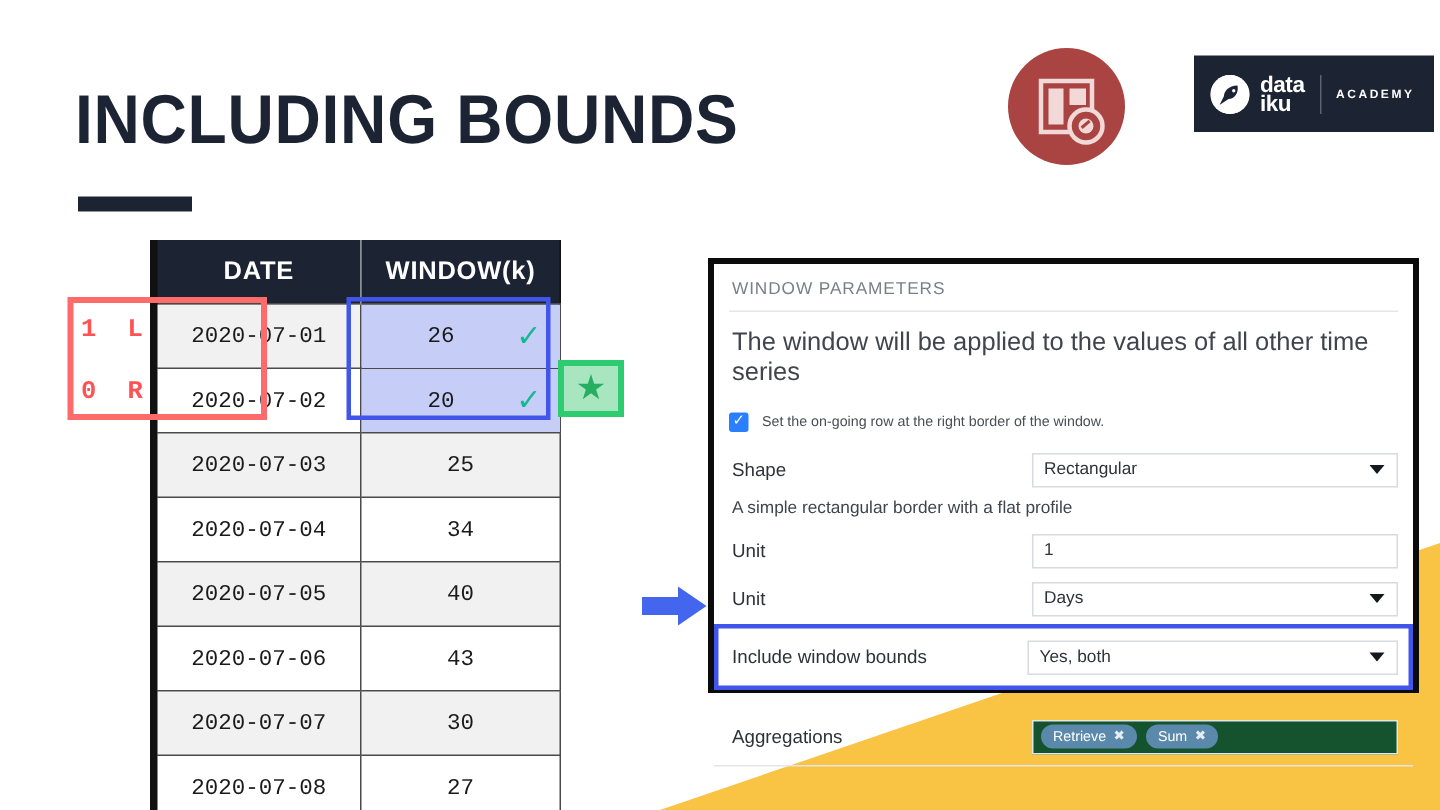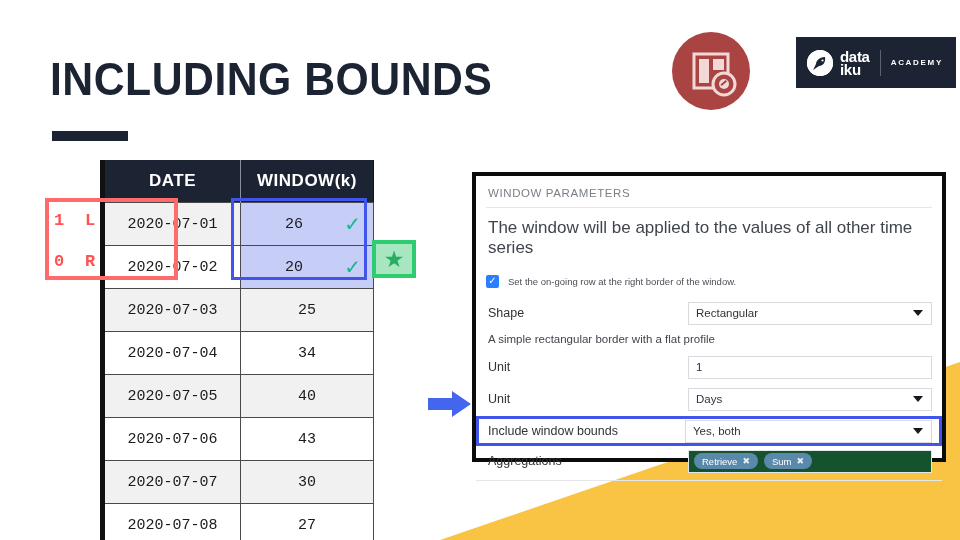--- a/index.html
+++ b/index.html
@@ -197,21 +197,21 @@
     font-family:"DejaVu Sans",sans-serif;
   }
   .cb-text{
     font-size:9.5px;color:#4a4f56;margin-left:9px;white-space:nowrap;
   }
   .desc{
     font-size:11.5px;color:#40454d;padding:3px 0 7px 2px;
   }
   .row-hl{
     border:3px solid #4255ea;box-sizing:border-box;
-    height:30px;margin:0 -10px 0 -10px;padding:0 7px;
+    height:44px;margin:0 -10px 16px -10px;padding:0 7px;
     display:flex;align-items:center;
   }
   .row-hl .lbl{width:197px;flex:0 0 auto;font-size:12.5px;color:#2f3337;padding-left:2px;}
   .row-hl .fld{flex:1 1 auto;}
   .chips{
     height:23px;border:1px solid #e2e5e9;background:#14532d;
     display:flex;align-items:center;padding-left:5px;gap:6px;
     box-sizing:border-box;
   }
   .chip{

